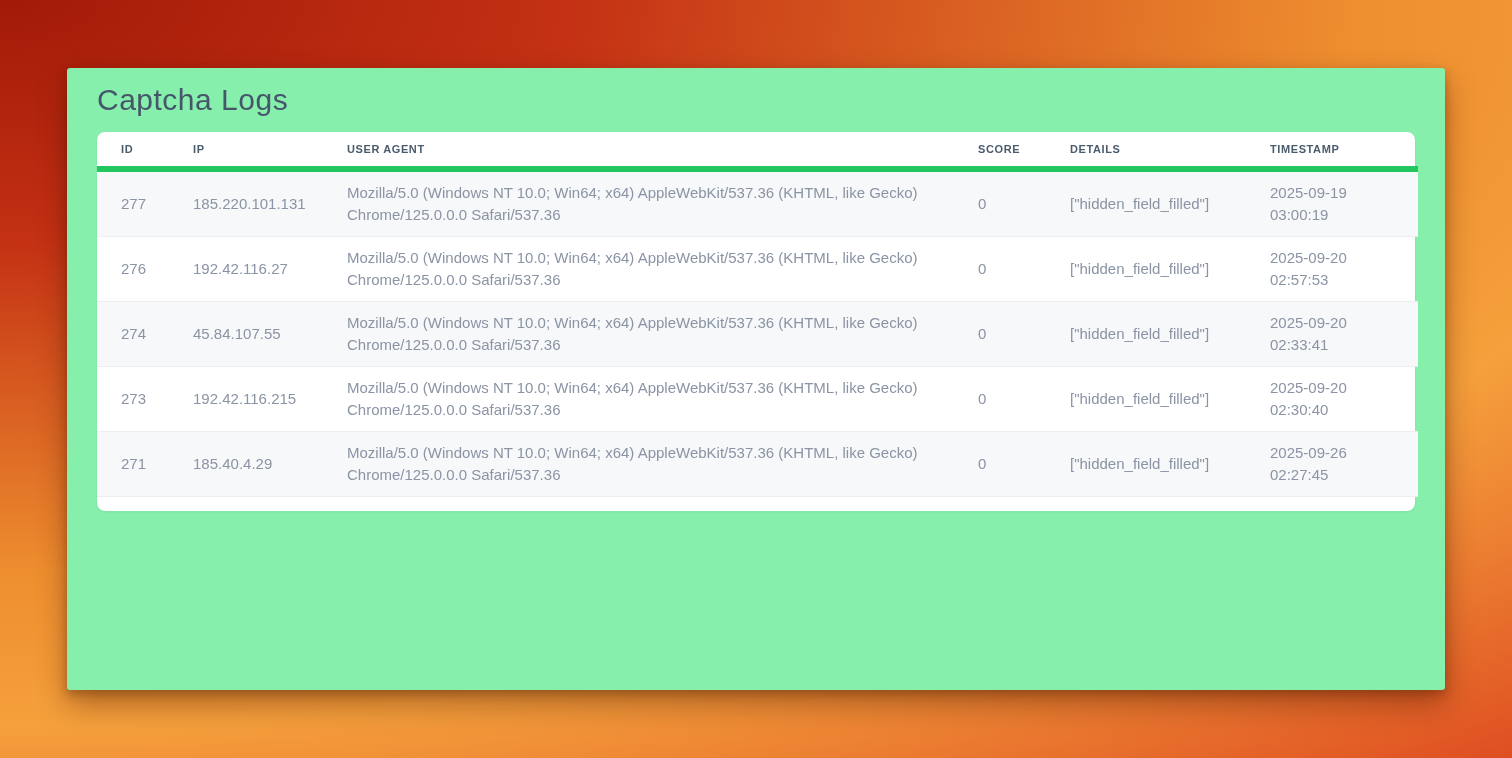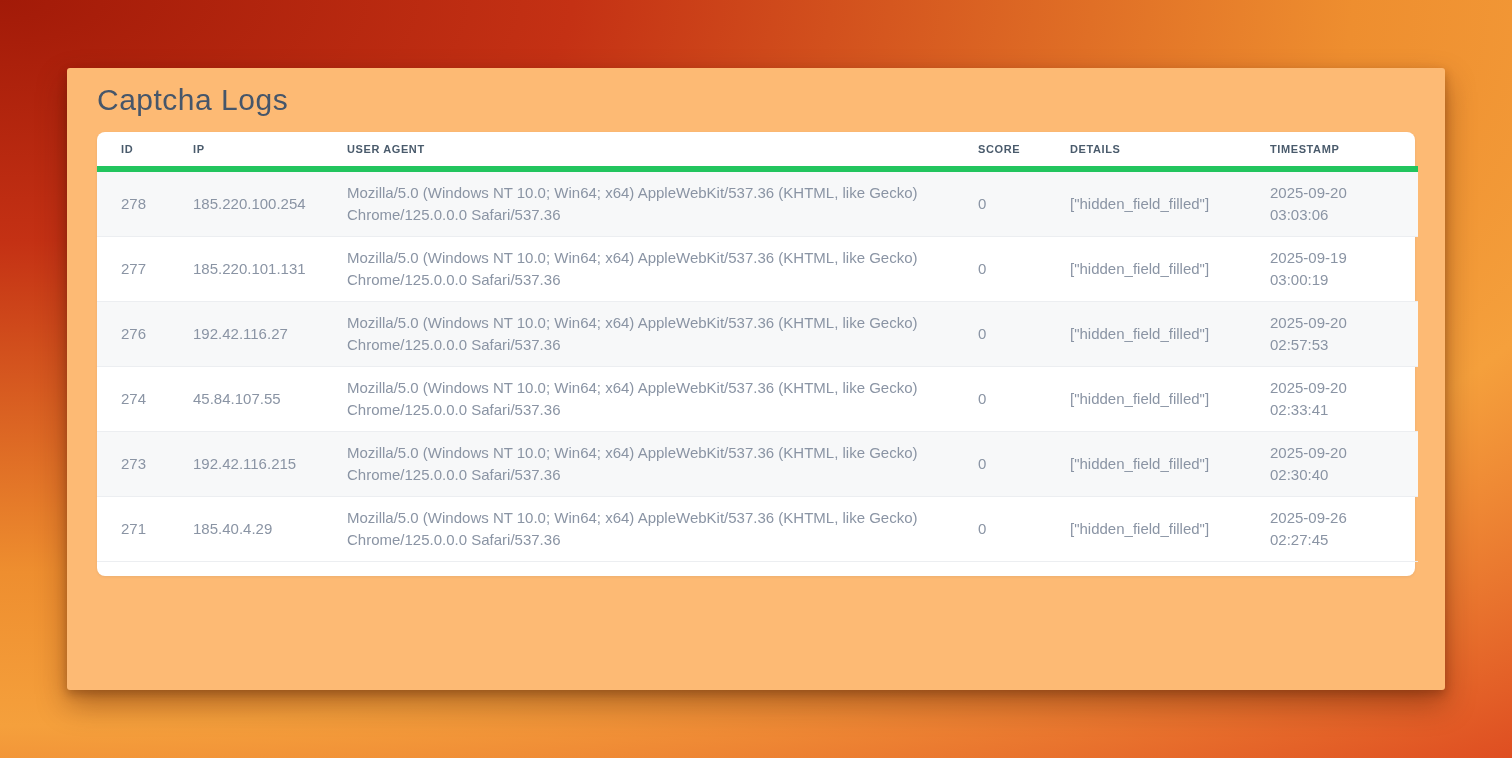--- a/index.html
+++ b/index.html
@@ -10,21 +10,21 @@
   }
   body {
     background: radial-gradient(2600px 1100px at 0% 0%,
       #a21a08 0%, #c43114 22%, #ee8e2f 52%, #f5a03c 66%, #d93a1b 96%);
     position: relative;
   }
   .panel {
     position: absolute;
     left: 67px; top: 68px;
     width: 1378px; height: 622px;
-    background: #fdba74;
+    background: #86efac;
     border-radius: 3px;
     overflow: hidden;
     padding: 17px 30px 16px 30px;
     box-shadow: 0 14px 30px rgba(70, 20, 0, 0.40), 0 4px 10px rgba(70, 20, 0, 0.28);
   }
   .page-title {
     font-size: 30px;
     line-height: 30px;
     font-weight: 500;
     letter-spacing: 0.5px;
@@ -95,28 +95,20 @@
         <tr>
           <th>ID</th>
           <th>IP</th>
           <th>USER AGENT</th>
           <th>SCORE</th>
           <th>DETAILS</th>
           <th>TIMESTAMP</th>
         </tr>
       </thead>
       <tbody id="rows-body">
-  <tr>
-    <td>278</td>
-    <td>185.220.100.254</td>
-    <td class="ua-cell">Mozilla/5.0 (Windows NT 10.0; Win64; x64) AppleWebKit/537.36 (KHTML, like Gecko) Chrome/125.0.0.0 Safari/537.36</td>
-    <td>0</td>
-    <td>["hidden_field_filled"]</td>
-    <td>2025-09-20 03:03:06</td>
-  </tr>
 
   <tr>
     <td>277</td>
     <td>185.220.101.131</td>
     <td class="ua-cell">Mozilla/5.0 (Windows NT 10.0; Win64; x64) AppleWebKit/537.36 (KHTML, like Gecko) Chrome/125.0.0.0 Safari/537.36</td>
     <td>0</td>
     <td>["hidden_field_filled"]</td>
     <td>2025-09-19 03:00:19</td>
   </tr>
 

